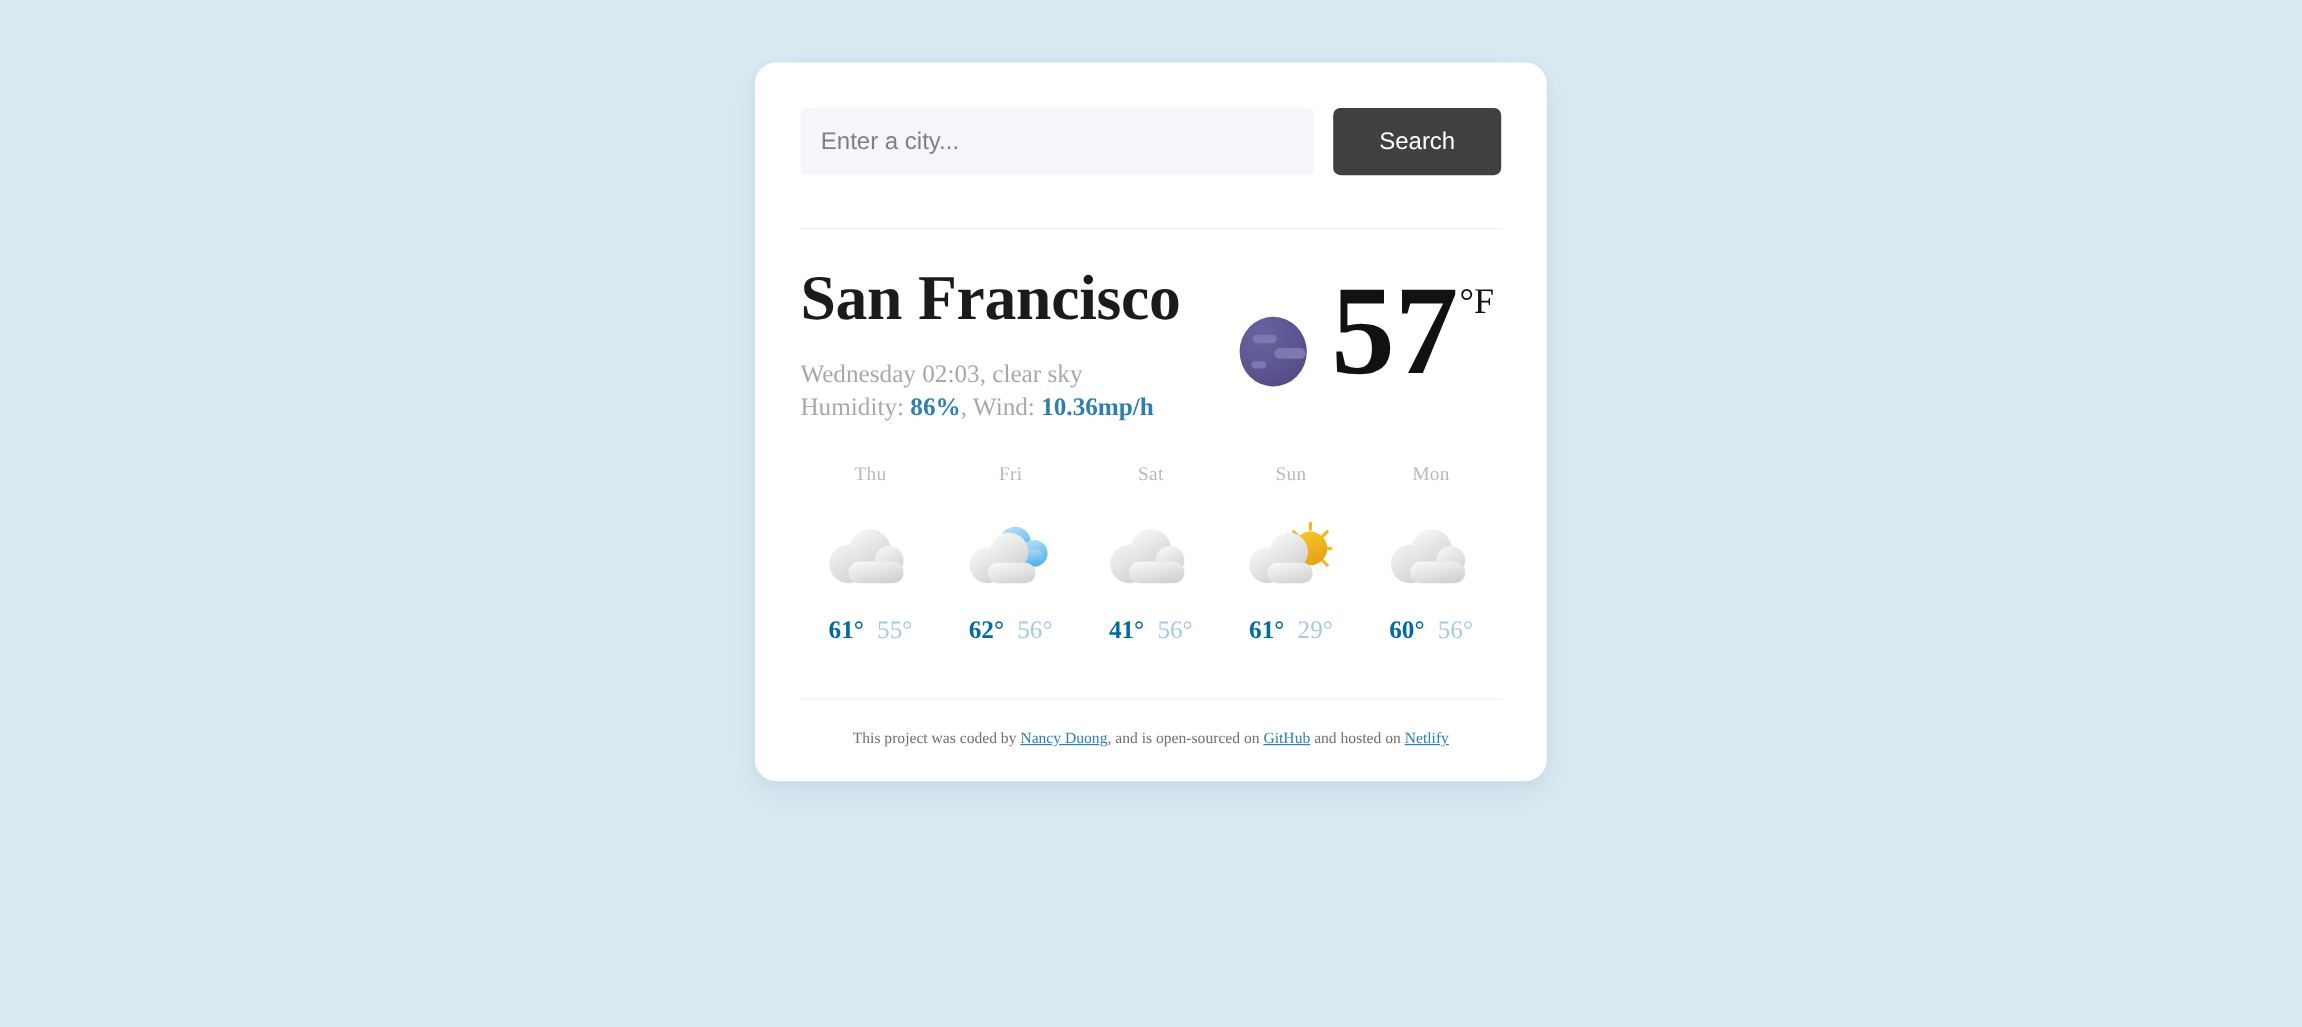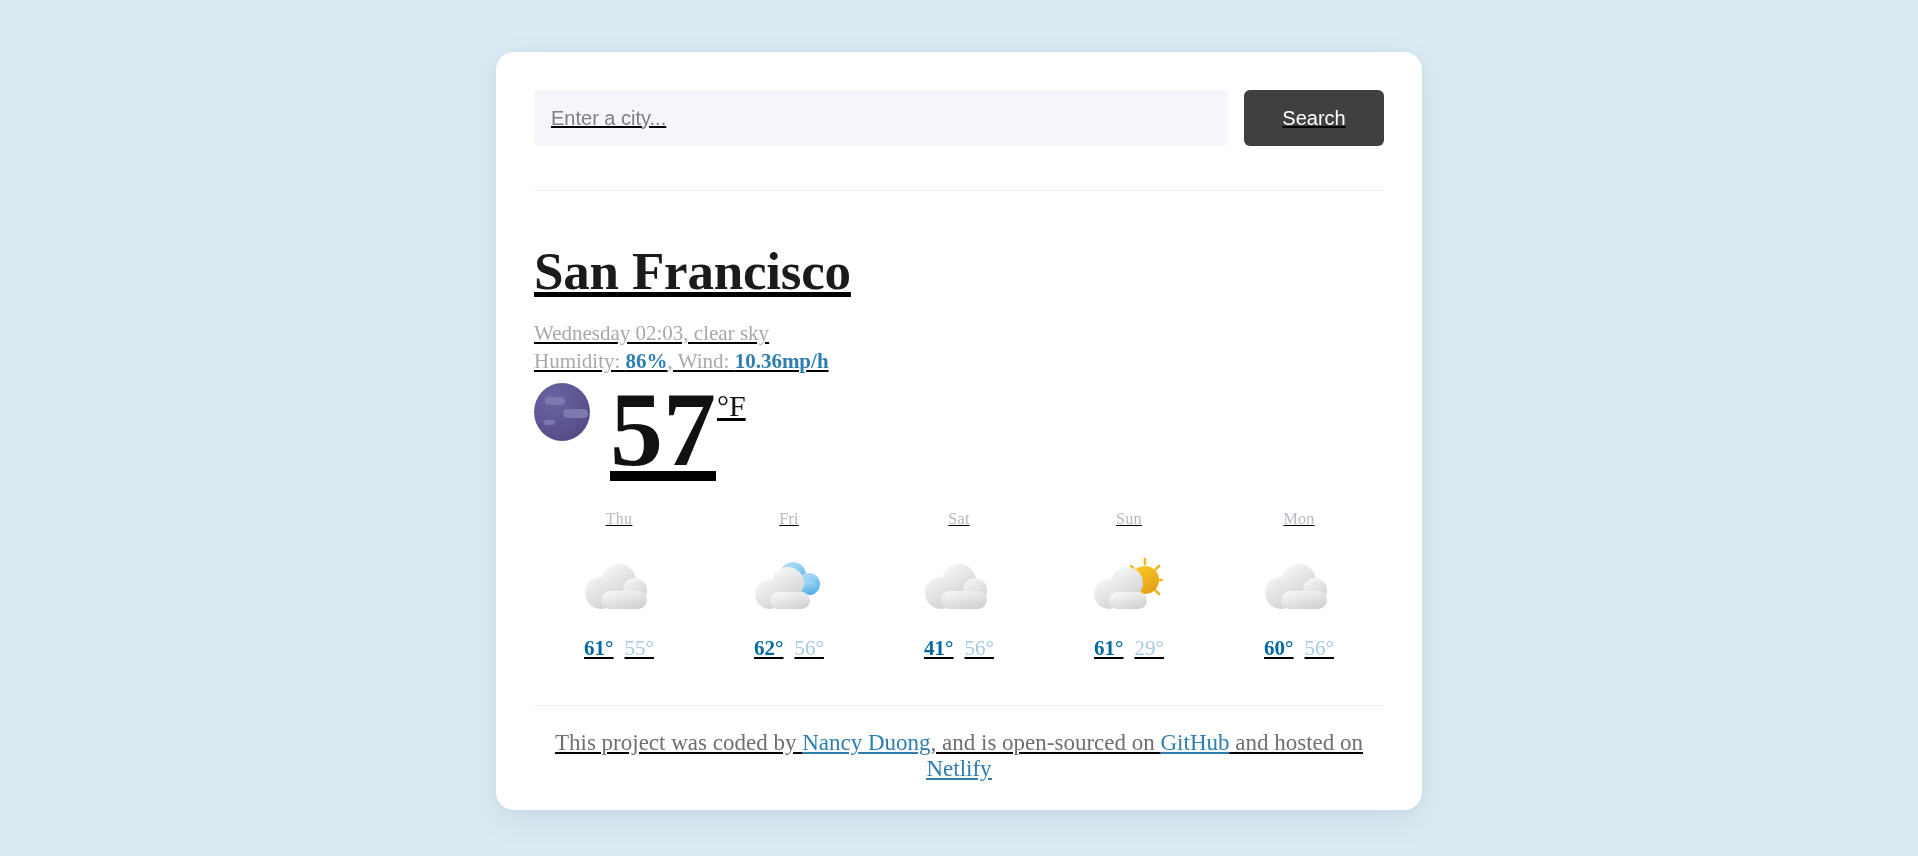--- a/index.html
+++ b/index.html
@@ -12,28 +12,27 @@
 
   body {
     background: #d9eaf2;
     font-family: "Liberation Serif", serif;
     display: flex;
     justify-content: center;
     align-items: flex-start;
   }
 
   .weather-app {
-    width: 926px;
+    width: 660px;
     margin-top: 52px;
     background: #ffffff;
     border-radius: 18px;
     box-shadow: 0 10px 30px rgba(90, 120, 150, 0.10),
                 0 2px 8px rgba(90, 120, 150, 0.06);
     padding: 38px 38px 28px 38px;
-    text-decoration: underline;
   }
 
   
   .search-form {
     display: flex;
     gap: 16px;
     align-items: stretch;
   }
 
   .search-input {
@@ -69,22 +68,21 @@
     height: 1px;
     background: #f0eff3;
     margin: 44px 0 0 0;
   }
 
   
   .current {
     display: flex;
     justify-content: space-between;
     align-items: flex-start;
-    margin-top: 52px;
-    flex-direction: column;
+    margin-top: 30px;
   }
 
   .city-name {
     font-family: "Liberation Serif", serif;
     font-weight: bold;
     font-size: 53px;
     line-height: 1.08;
     color: #1b1b1b;
     letter-spacing: -0.2px;
   }
@@ -95,21 +93,21 @@
     line-height: 1.30;
     color: #a9a7ad;
   }
   .conditions .val {
     color: #2e7fb0;
     font-weight: bold;
   }
 
   .temp-block {
     display: flex;
-    align-items: flex-start;
+    align-items: flex-end;
     margin-top: 8px;
     padding-right: 6px;
   }
 
   .moon-icon {
     width: 56px;
     height: 58px;
     position: relative;
     margin-right: 20px;
     flex: none;
@@ -185,21 +183,21 @@
 
   
   .footer-divider {
     height: 1px;
     background: #f0eff3;
     margin-top: 44px;
   }
   .footer {
     margin-top: 24px;
     text-align: center;
-    font-size: 23px;
+    font-size: 13px;
     color: #6f6f72;
   }
   .footer a {
     color: #2e7fb0;
     text-decoration: underline;
   }
 </style>
 </head>
 <body>
 

